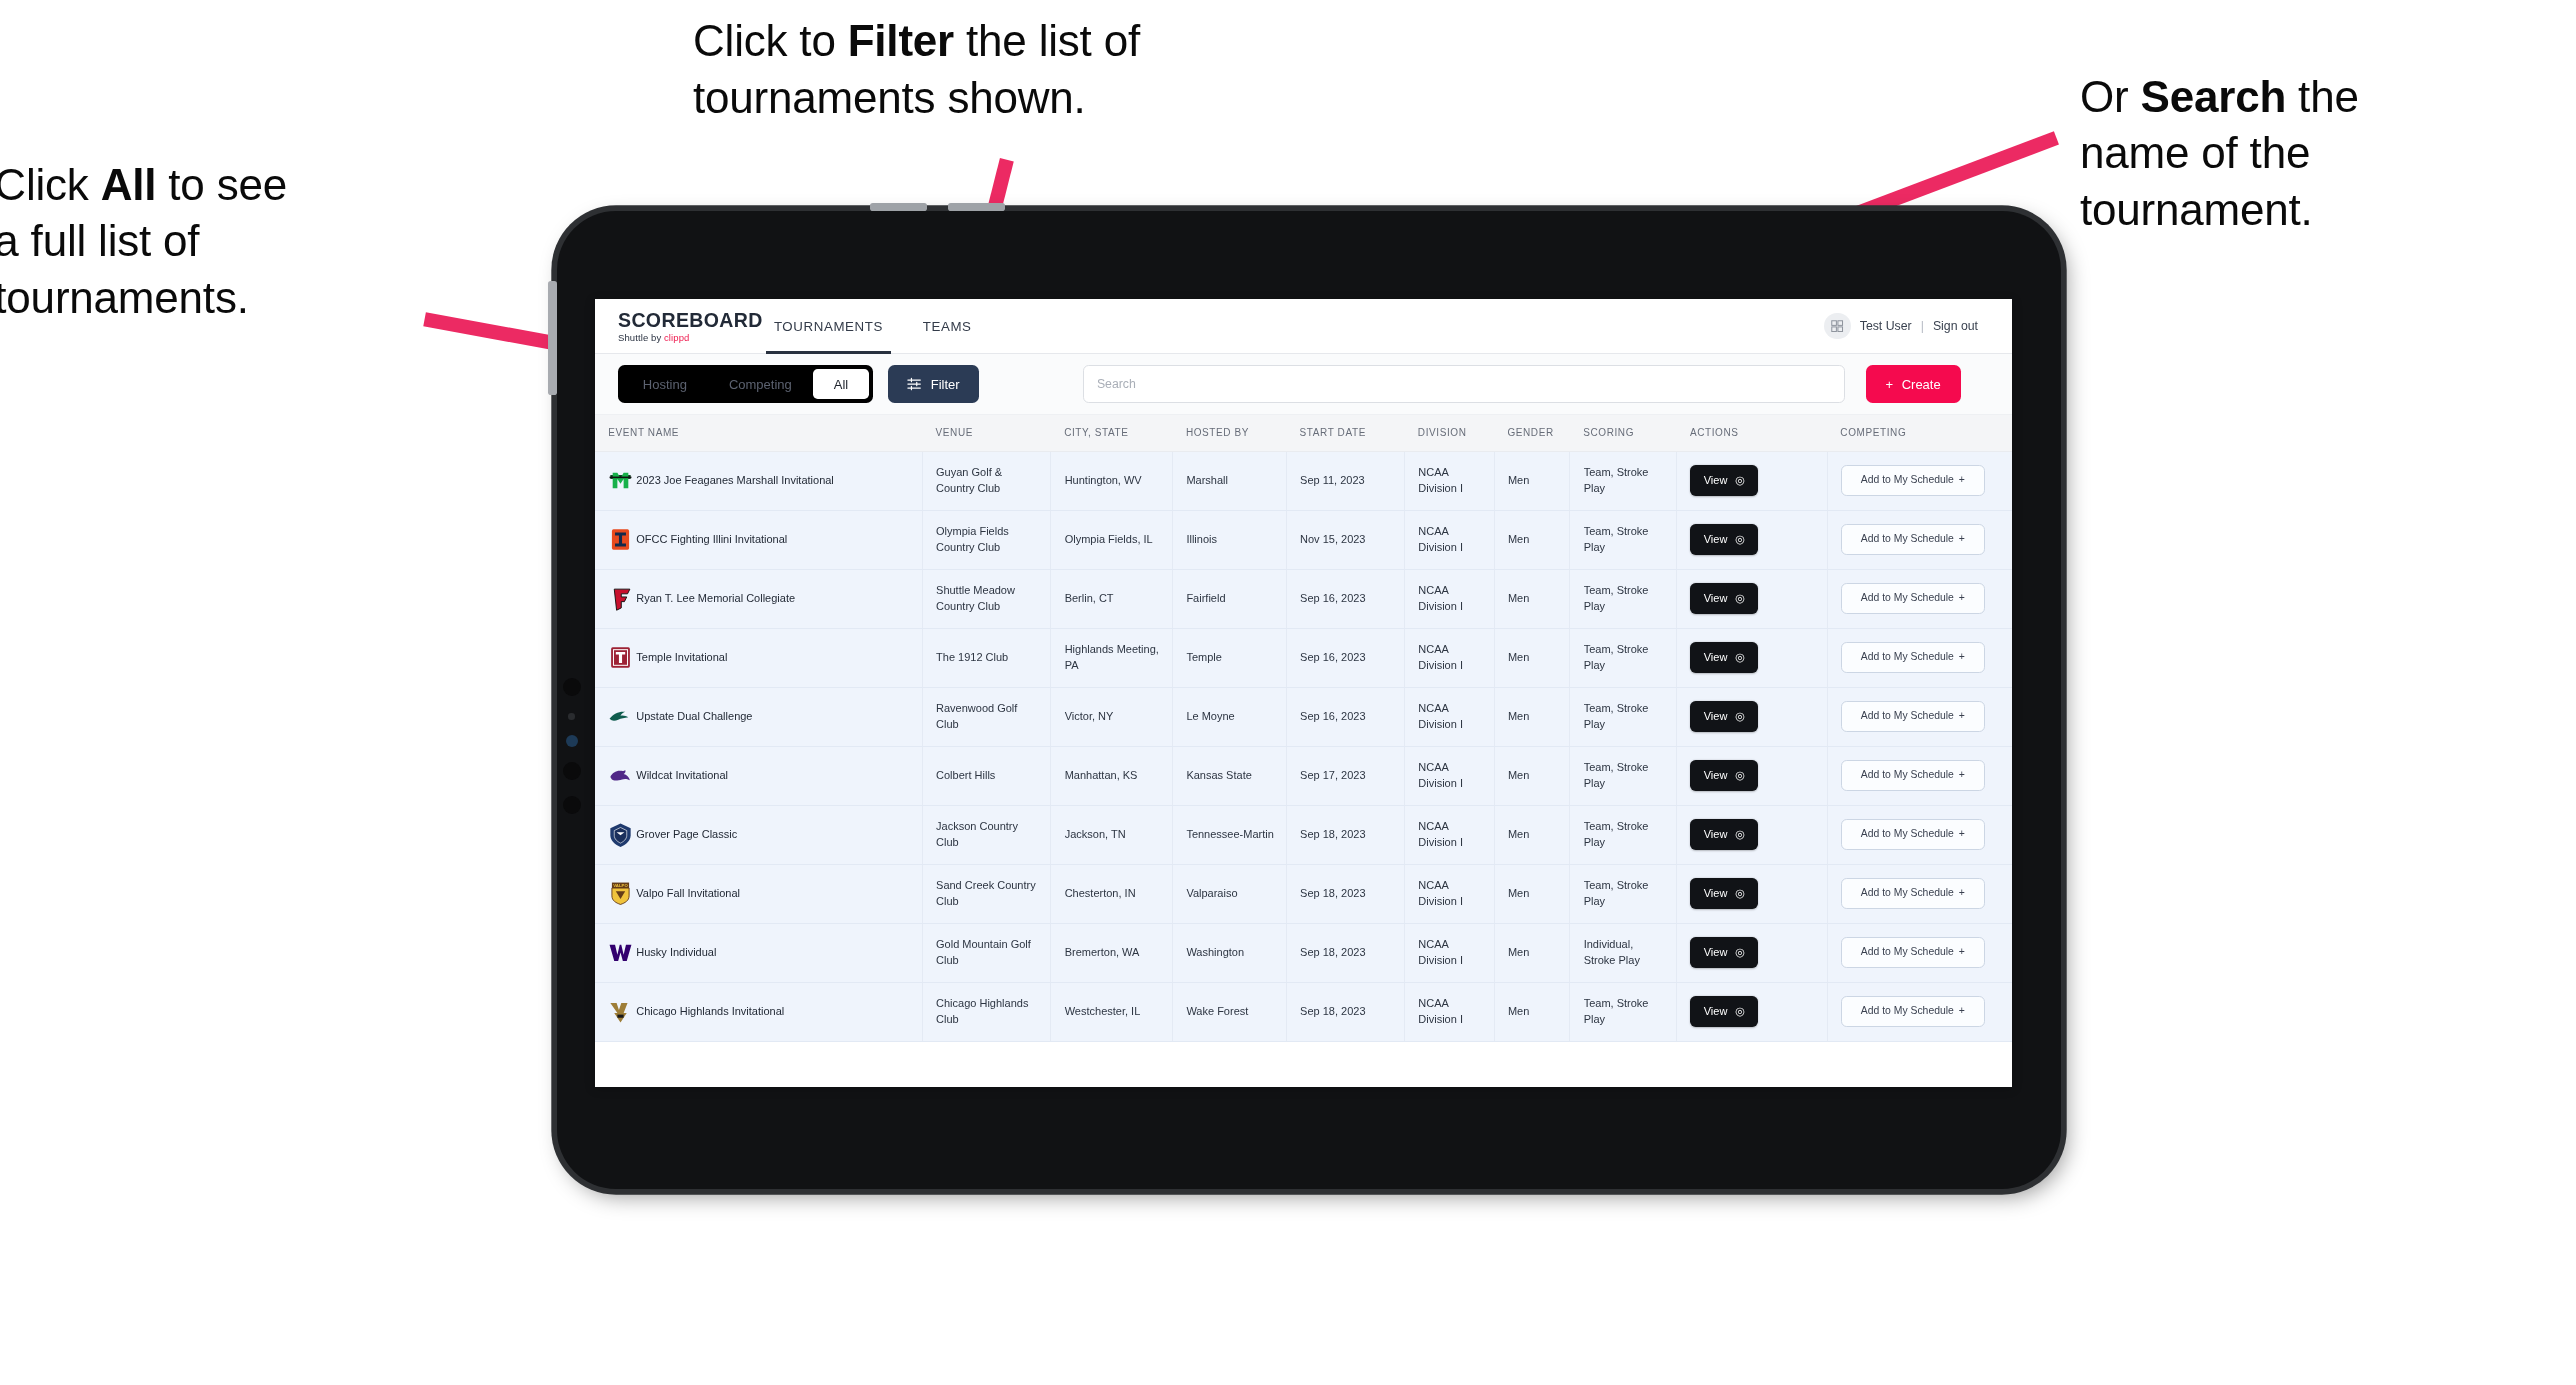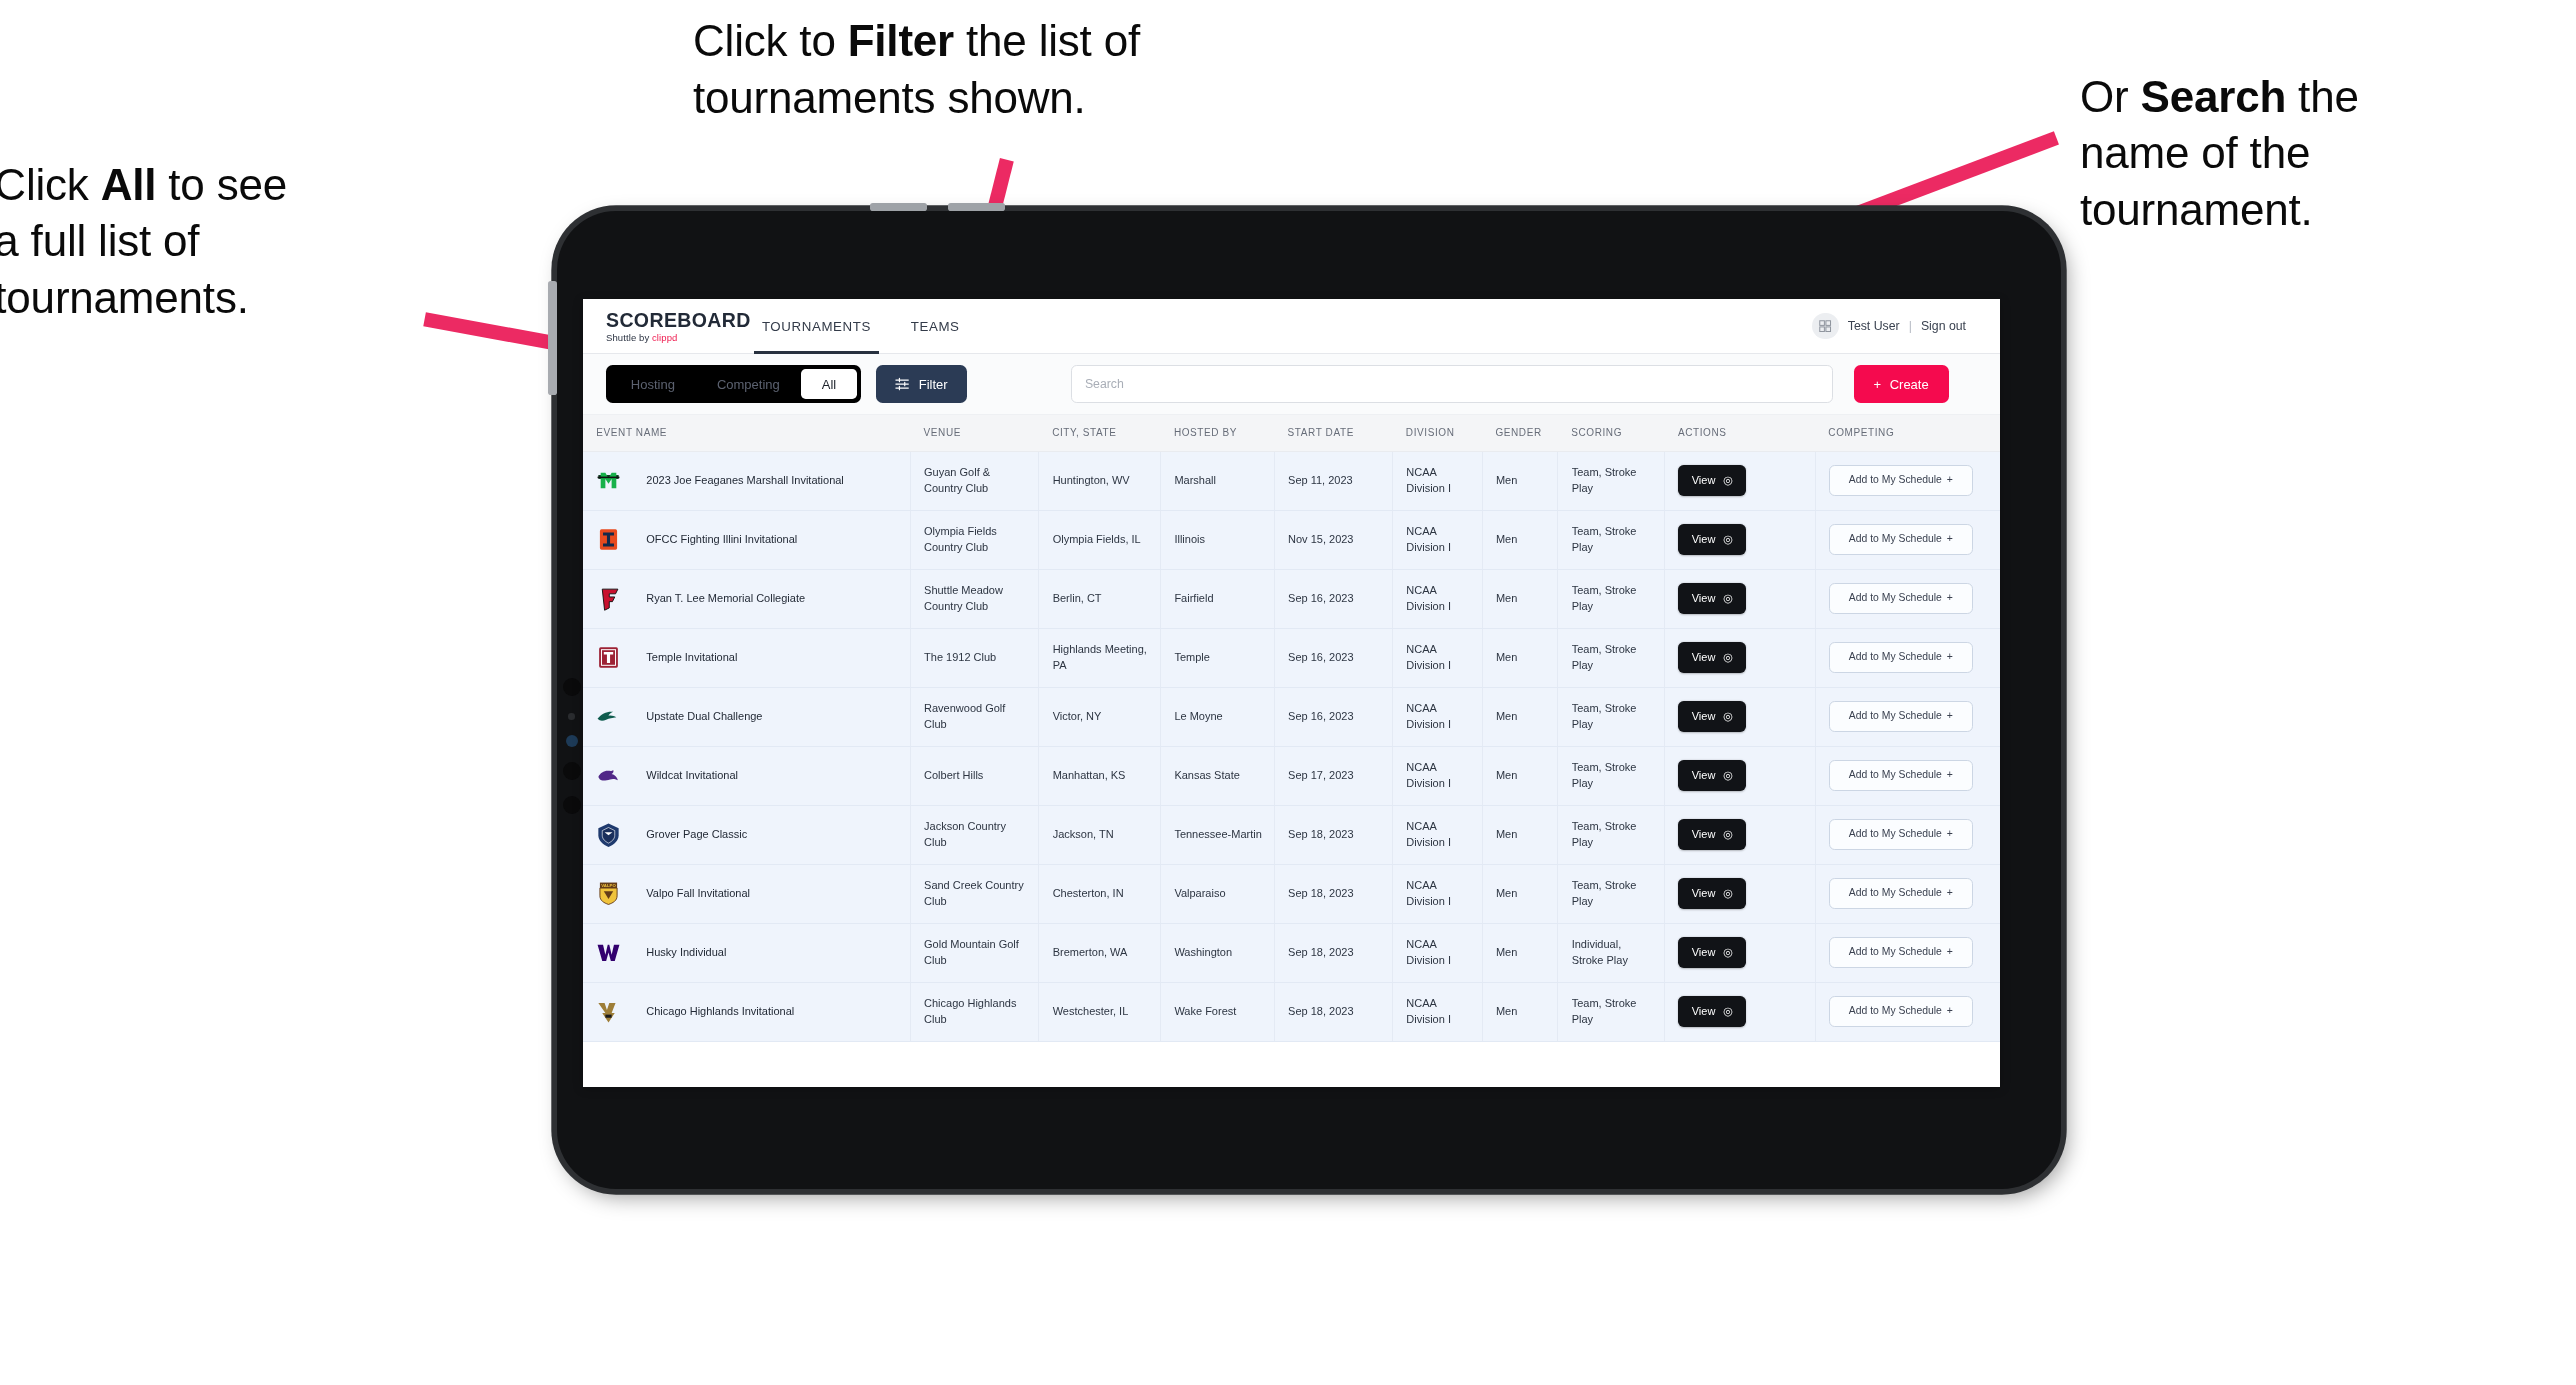--- a/index.html
+++ b/index.html
@@ -46,21 +46,21 @@
   .dev-dot { position: absolute; left: 5.7px; border-radius: 50%; background: #0a0a0b; }
   #dot1 { top: 467px; width: 18px; height: 18px; }
   #dot2 { top: 502px; width: 6.6px;  height: 6.6px; background:#2a2c2f; left: 11.4px;}
   #dot3 { top: 524px; width: 12.3px; height: 12.3px; background: #1d3a57; left: 8.5px; }
   #dot4 { top: 551px; width: 18px; height: 18px; }
   #dot5 { top: 585px; width: 18px; height: 18px; }
 
   
   #screen {
     position: absolute;
-    left: 26px; top: 88px;
+    left: 38px; top: 88px;
     width: 1417px; height: 788px;
     background: #ffffff;
     overflow: hidden;
     box-shadow: 0 1.9px 9.5px rgba(0,0,0,0.25);
   }
 
   
   #appbar {
     position: relative; height: 55px; background: #ffffff;
     display: flex; align-items: center;
@@ -154,21 +154,21 @@
   .c-venue   { width: 112px; }
   .c-city    { width: 106px; }
   .c-host    { width: 99px; }
   .c-date    { width: 103px; }
   .c-div     { width: 78px;  }
   .c-gender  { width: 66px;  }
   .c-scoring { width: 93px;  }
   .c-actions { width: 131px; }
   .c-comp    { width: 161px; }
 
-  .evcell { display: flex; align-items: center; gap: 25px; }
+  .evcell { display: flex; align-items: center; gap: 3px; }
   .logo { width: 25px; height: 25px; flex: 0 0 25px; }
   .evname { font-size: 11px; color: #232a36; }
 
   .view-btn {
     display: inline-flex; align-items: center; gap: 7.6px;
     background: #111317; color: #fff; border-radius: 5.7px;
     padding: 7.6px 13.3px; font-size: 11px;
     box-shadow: 0 0.9px 1.9px rgba(0,0,0,.25);
   }
   .view-btn .ci { font-size: 11.4px; line-height: 1; }

